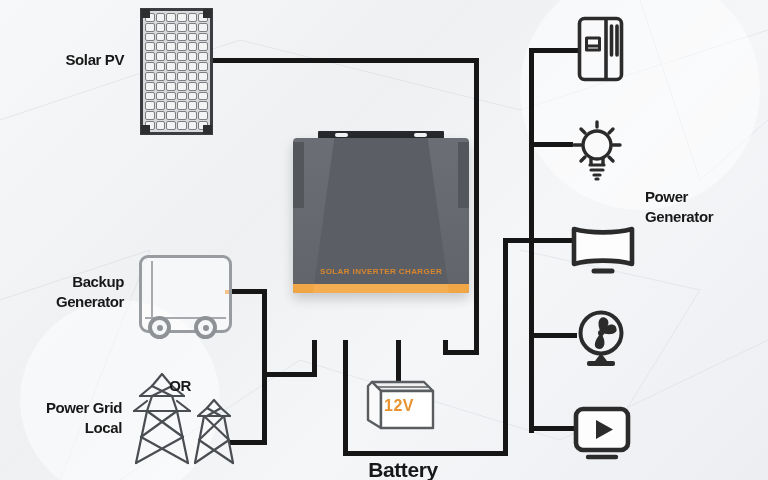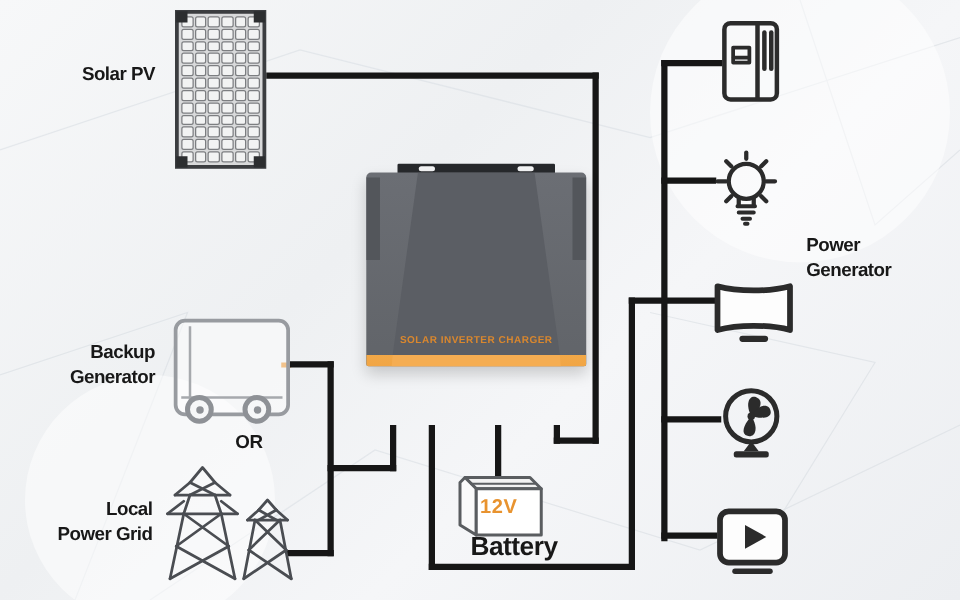--- a/index.html
+++ b/index.html
@@ -8,21 +8,21 @@
     background:linear-gradient(135deg,#f7f8f9 0%,#eef0f2 38%,#f5f6f8 62%,#eceef1 100%);}
   
   .wire{position:absolute;background:#161616;z-index:3;}
   .wire.h{height:5px;}
   .wire.v{width:5px;}
   .connector{position:absolute;background:#e8932f;z-index:2;}
   
   .diagram-label{position:absolute;z-index:5;color:#181818;font-weight:800;
     font-size:15px;line-height:20px;letter-spacing:-0.4px;}
   .diagram-label.right{text-align:right;}
-  .diagram-label.center{text-align:right;}
+  .diagram-label.center{text-align:center;margin-top:32px;}
   
   .solar-panel{position:absolute;left:140px;top:8px;width:73px;height:127px;
     border:3px solid #3b3d40;background:#d9dadb;box-sizing:border-box;z-index:4;}
   .cell-grid{display:grid;grid-template-columns:repeat(6,1fr);grid-auto-rows:1fr;
     gap:1px;width:100%;height:100%;padding:2px;box-sizing:border-box;}
   .cell{border:1px solid #7c7e81;border-radius:2px;background:#f2f3f3;}
   .panel-corner{position:absolute;width:9px;height:9px;background:#2c2e30;z-index:5;}
   
   .generator{position:absolute;left:139px;top:255px;width:93px;height:78px;
     border:3px solid #989ba0;border-radius:9px;box-sizing:border-box;z-index:4;background:rgba(255,255,255,0.45);}
@@ -107,22 +107,22 @@
     <div>Solar PV</div>
   </div>
   <div class="diagram-label right" style="left:8px;top:272px;width:116px;">
     <div>Backup</div>
     <div>Generator</div>
   </div>
   <div class="diagram-label center" style="left:150px;top:344px;width:60px;">
     <div>OR</div>
   </div>
   <div class="diagram-label right" style="left:6px;top:398px;width:116px;">
+    <div>Power Grid</div>
     <div>Local</div>
-    <div>Power Grid</div>
   </div>
   <div class="diagram-label" style="left:645px;top:187px;width:122px;">
     <div>Power</div>
     <div>Generator</div>
   </div>
   <div class="diagram-label center" style="left:360px;top:428px;width:86px;font-size:21px;">
     <div>Battery</div>
   </div>
 
   <div class="solar-panel">

